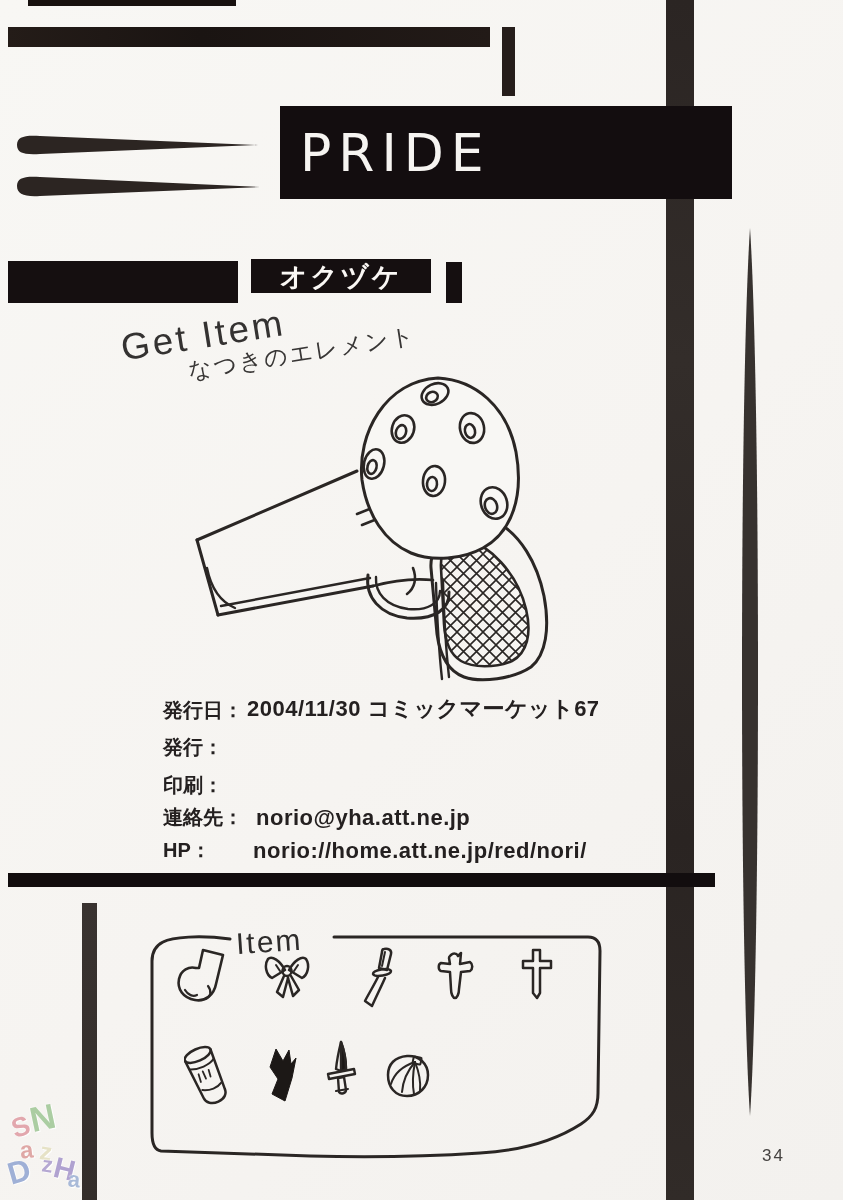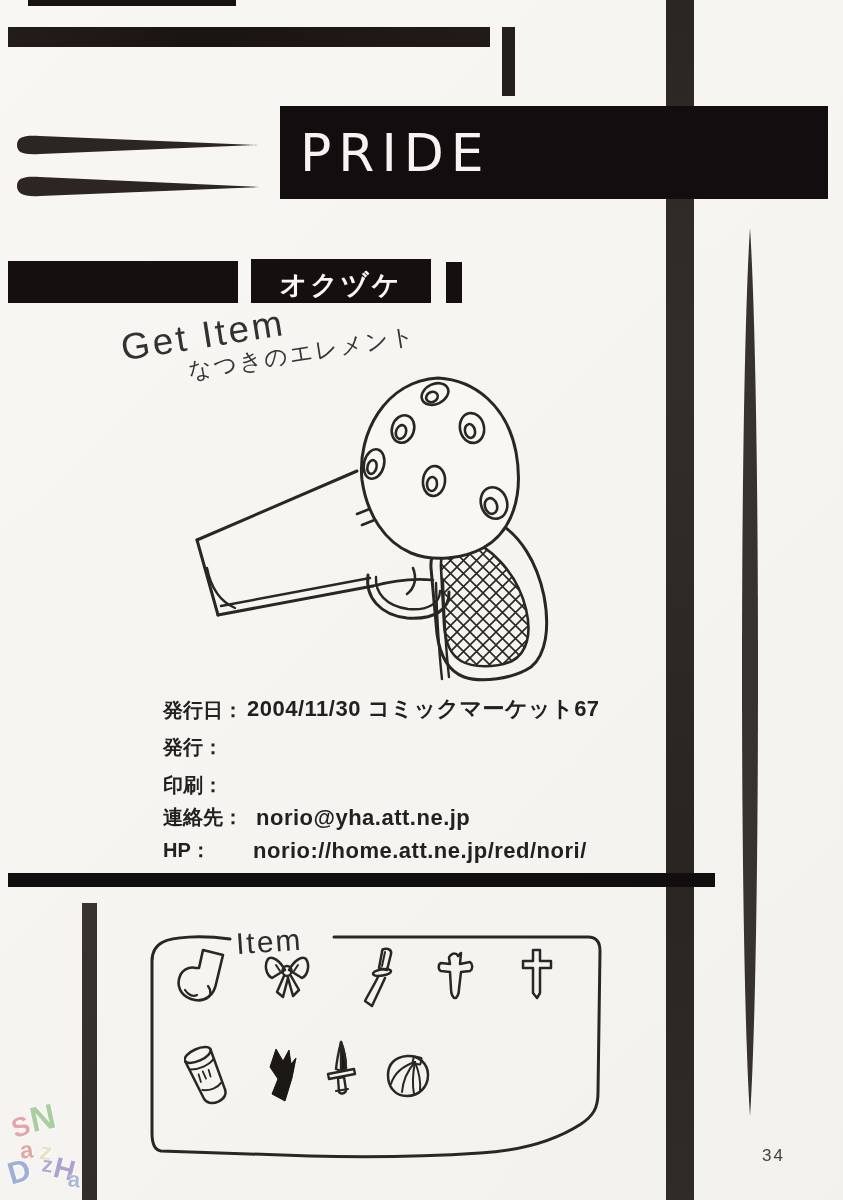--- a/index.html
+++ b/index.html
@@ -12,27 +12,27 @@
     color:#1d1917;
   }
   .abs{position:absolute;}
   
   .bar-top-sliver{left:28px;top:0;width:208px;height:6px;background:#18110f;}
   .bar-top-h{left:8px;top:27px;width:482px;height:20px;
     background:linear-gradient(90deg,#241c18,#1a1412 40%,#221a17);}
   .bar-top-stub{left:502px;top:27px;width:13px;height:69px;background:#261e1b;}
   .bar-v-main{left:666px;top:0;width:28px;height:1200px;
     background:linear-gradient(180deg,#2b2523,#332d2a 30%,#2a2422 70%,#312b28);z-index:1;}
-  .pride-box{left:280px;top:106px;width:548px;height:93px;background:#130d0f;z-index:2;
+  .pride-box{left:280px;top:106px;width:452px;height:93px;background:#130d0f;z-index:2;
     display:flex;align-items:center;}
   .pride-text{color:#f6f4f1;font-size:52px;letter-spacing:7px;padding-left:20px;
     font-family:"DejaVu Sans","Liberation Sans",sans-serif;}
   .okuzuke-leftbar{left:8px;top:261px;width:230px;height:42px;background:#150f10;}
-  .okuzuke-box{left:251px;top:259px;width:180px;height:44px;background:#150f10;
-    display:flex;align-items:flex-end;justify-content:center;z-index:2;}
+  .okuzuke-box{left:251px;top:259px;width:180px;height:34px;background:#150f10;
+    display:flex;align-items:flex-start;justify-content:center;z-index:2;}
   .okuzuke-text{color:#faf8f5;font-size:27px;font-weight:700;letter-spacing:3px;}
   .okuzuke-tick{left:446px;top:262px;width:16px;height:41px;background:#150f10;}
   .bar-bottom-h{left:8px;top:873px;width:707px;height:14px;background:#120d0e;z-index:2;}
   .bar-v-left{left:82px;top:903px;width:15px;height:297px;
     background:linear-gradient(180deg,#393330,#332d2a);}
   
   .annot1{left:118px;top:328px;font-size:37px;letter-spacing:3px;color:#343231;
     transform:rotate(-9deg);transform-origin:left top;white-space:nowrap;}
   .annot2{left:186px;top:356px;font-size:23px;letter-spacing:2px;color:#383635;
     transform:rotate(-9deg);transform-origin:left top;white-space:nowrap;}

